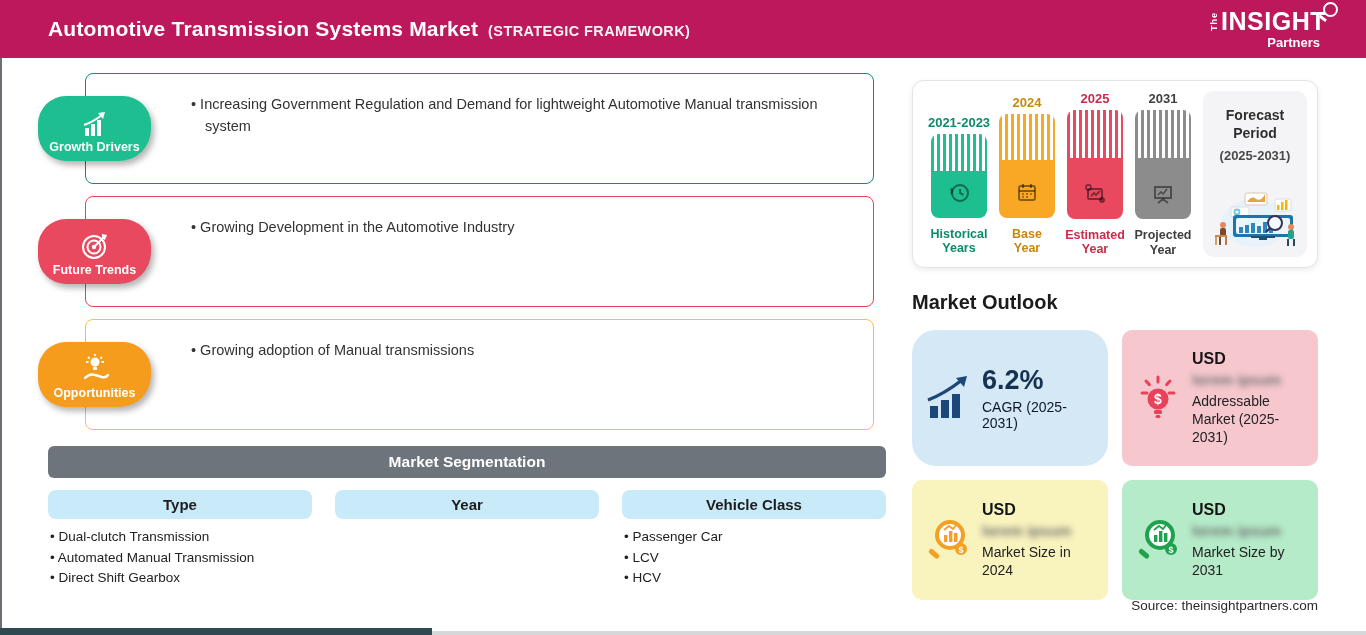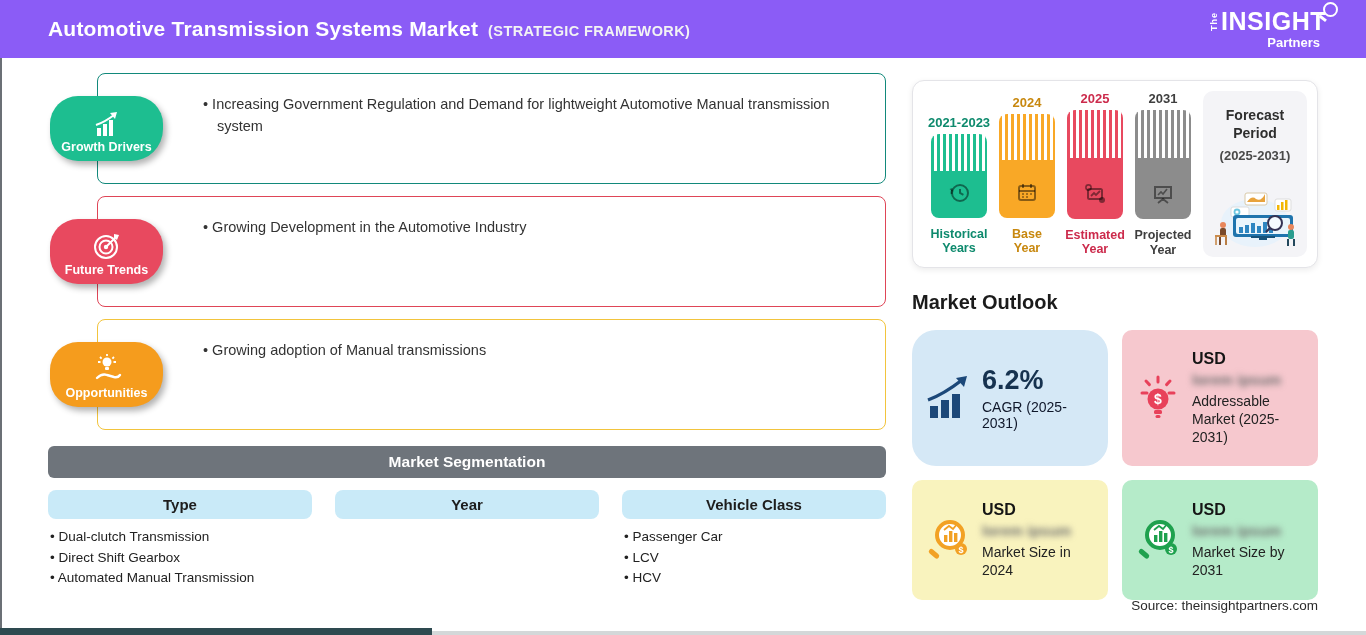--- a/index.html
+++ b/index.html
@@ -1,38 +1,38 @@
 <!DOCTYPE html>
 <html><head>
 <meta charset="utf-8">
 <style>
   * { margin:0; padding:0; box-sizing:border-box; }
   body { font-family:"Liberation Sans", sans-serif; background:#fff; }
   .page { position:relative; width:1366px; height:635px; background:#fff; overflow:hidden; }
   .left-edge { position:absolute; left:0; top:0; bottom:0; width:2px; background:#6b7076; }
 
   
-  .header { position:absolute; left:0; top:0; width:1366px; height:58px; background:#8b5cf6;
+  .header { position:absolute; left:0; top:0; width:1366px; height:58px; background:#be185d;
             display:flex; align-items:center; justify-content:space-between; padding:0 40px 0 48px;text-align:center; }
   .title-wrap { display:flex; align-items:baseline; gap:10px; }
   .page-title { color:#fff; font-size:21px; font-weight:700; letter-spacing:.2px; }
   .page-subtitle { color:#f2f3f4; font-size:14.5px; font-weight:600; letter-spacing:.4px; }
   .logo { display:flex; flex-direction:column; align-items:flex-end; color:#fff; line-height:1; }
   .logo-row { display:flex; align-items:flex-end; position:relative; }
   .logo-the { writing-mode:vertical-rl; transform:rotate(180deg); font-size:9px; font-weight:700;
               letter-spacing:1px; margin-right:2px; margin-bottom:3px; }
   .logo-insight { font-size:25px; font-weight:800; letter-spacing:.5px; }
   .logo-lens { position:absolute; right:-12px; top:-7px; width:15px; height:15px;
                border:2.5px solid #fff; border-radius:50%; }
   .logo-lens::after { content:""; position:absolute; left:-6px; top:13px; width:8px; height:2.5px;
                background:#fff; transform:rotate(38deg); }
   .logo-partners { font-size:13px; font-weight:700; margin-top:2px; padding-right:6px; }
 
   
-  .drivers { position:absolute; left:48px; top:73px; width:838px; }
+  .drivers { position:absolute; left:36px; top:73px; width:838px; }
   .driver-row { position:relative; height:111px; margin-bottom:12px; }
   .driver-box { position:absolute; left:49px; right:0; top:0; bottom:0; border-radius:8px;
                 background:#fff; padding:20px 26px 0 105px; }
   .box-green { border:1.6px solid #12897b; }
   .box-red { border:1.6px solid #df4557; }
   .box-yellow { border:1.6px solid #f2c43d; }
   .driver-box ul { list-style:none; }
   .driver-box li { font-size:14.5px; color:#333; line-height:1.5; padding-left:14px; text-indent:-14px; }
   .driver-box li::before { content:"• "; color:#333; }
   .badge { position:absolute; left:2px; top:23px; width:113px; height:65px; z-index:2;
@@ -185,22 +185,22 @@
   </div>
 
   <div class="seg-bar">
     <span>Market Segmentation</span>
   </div>
   <div class="seg-cols">
     <div class="seg-col">
       <div class="seg-head">Type</div>
       <ul>
         <li>Dual-clutch Transmission</li>
+        <li>Automated Manual Transmission</li>
         <li>Direct Shift Gearbox</li>
-        <li>Automated Manual Transmission</li>
       </ul>
     </div>
     <div class="seg-col">
       <div class="seg-head">Year</div>
     </div>
     <div class="seg-col">
       <div class="seg-head">Vehicle Class</div>
       <ul>
         <li>Passenger Car</li>
         <li>LCV</li>

